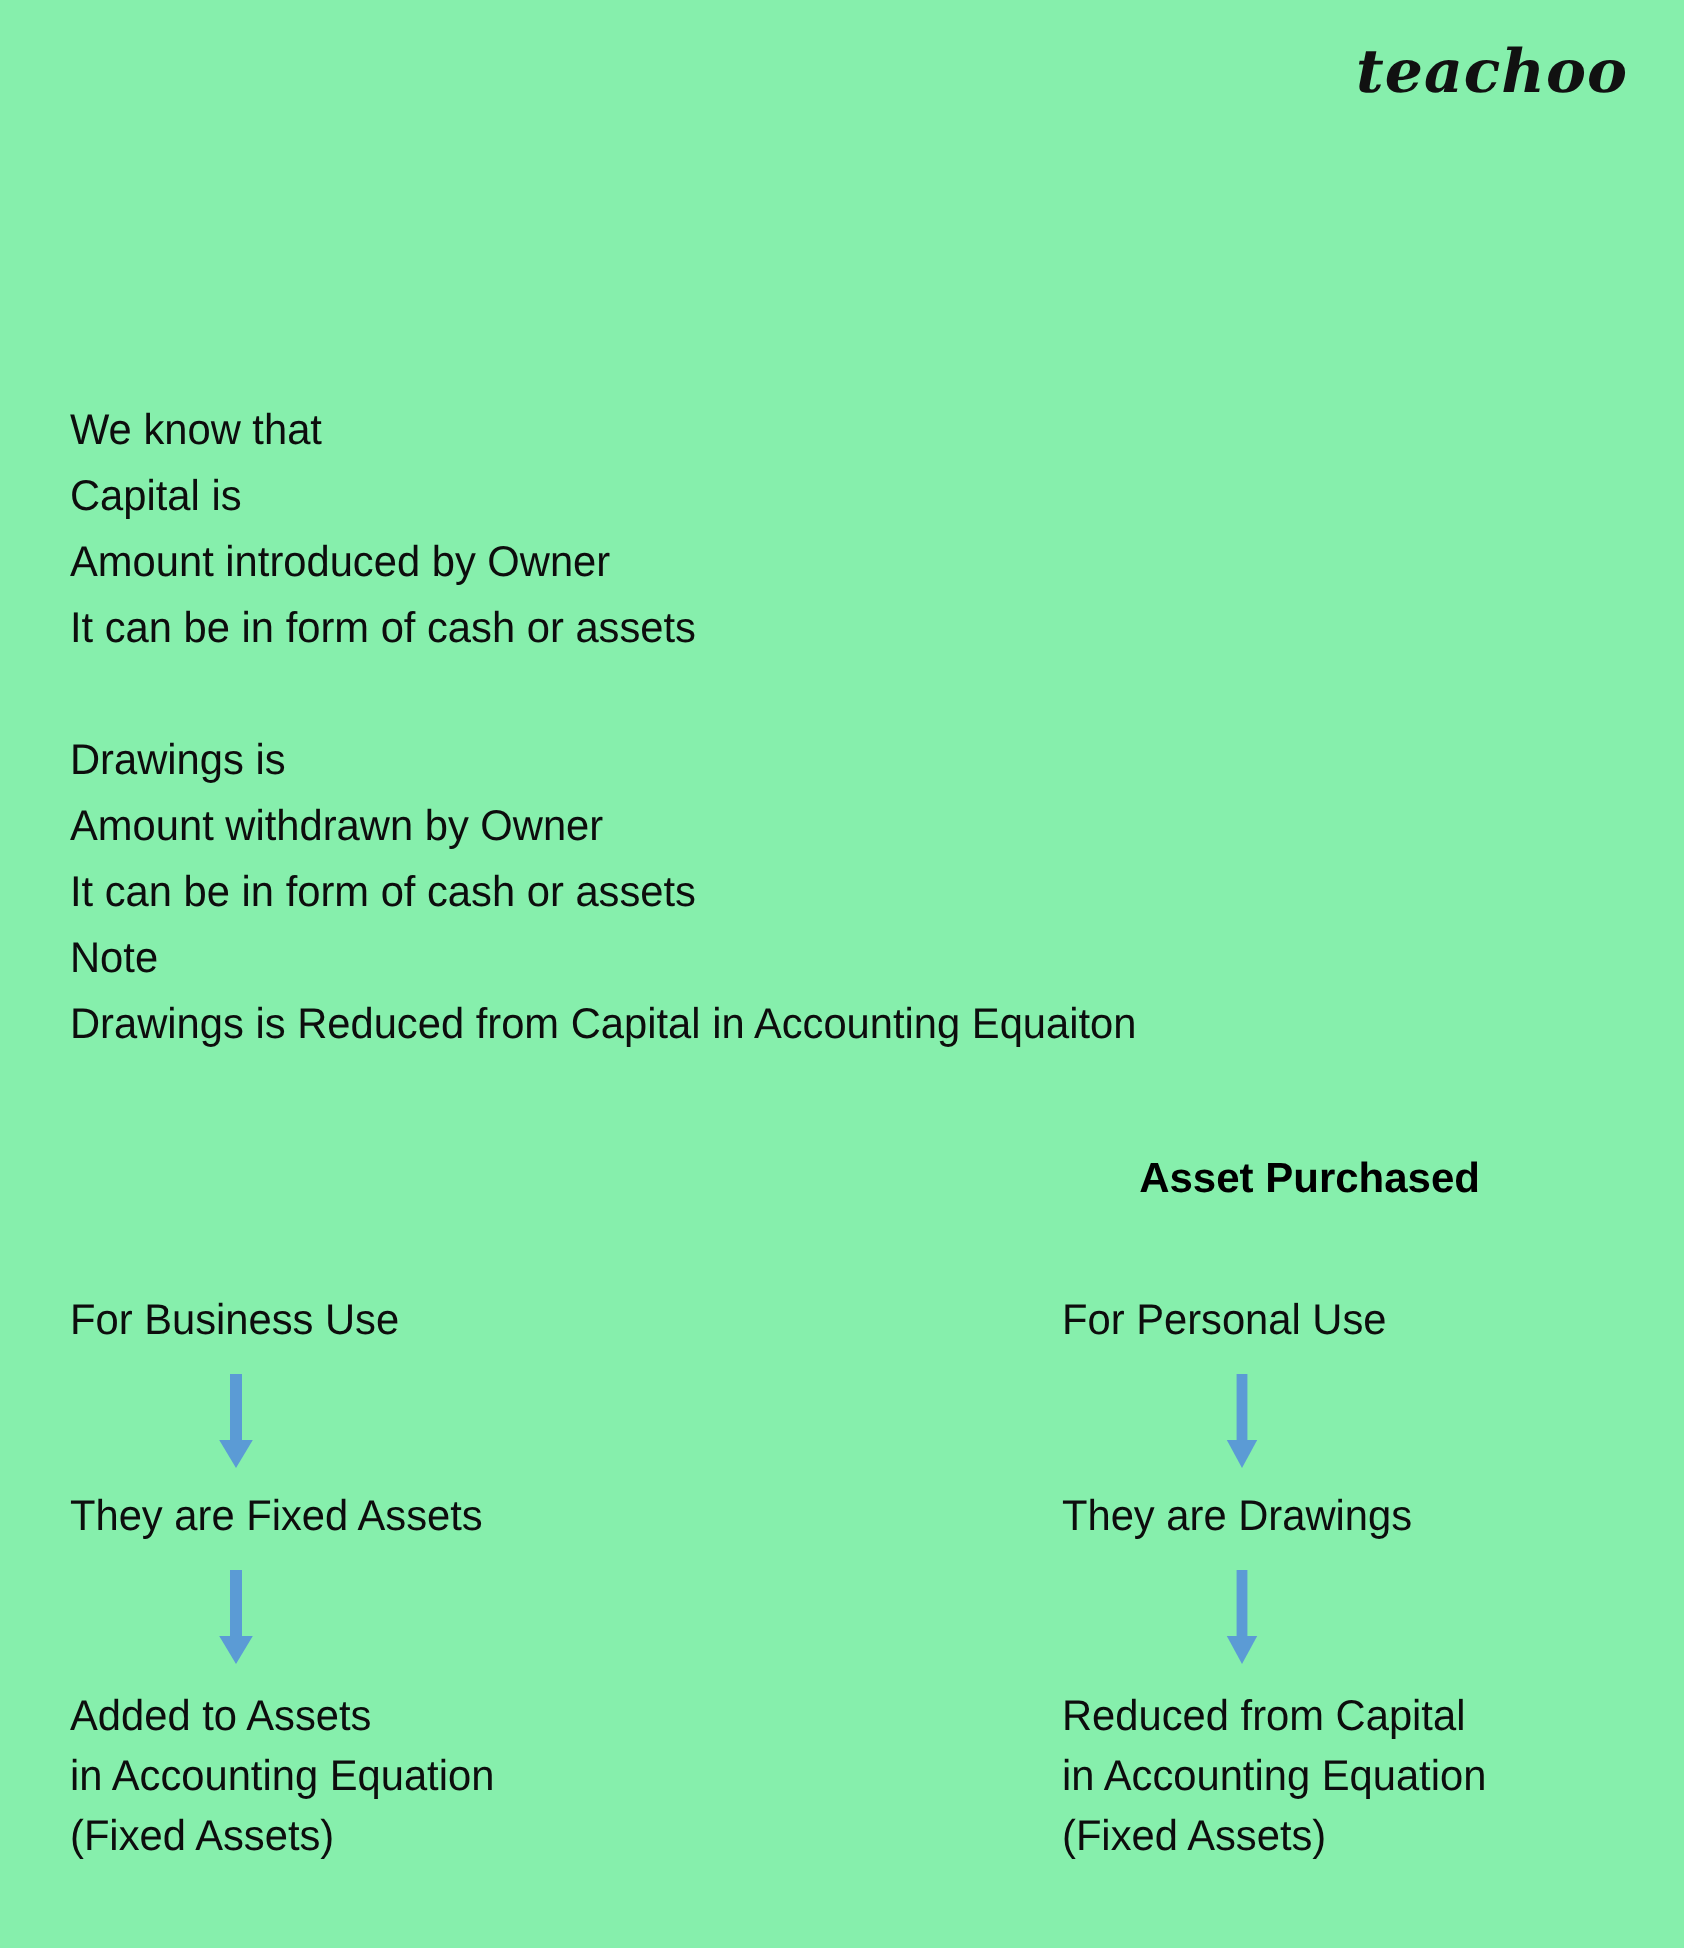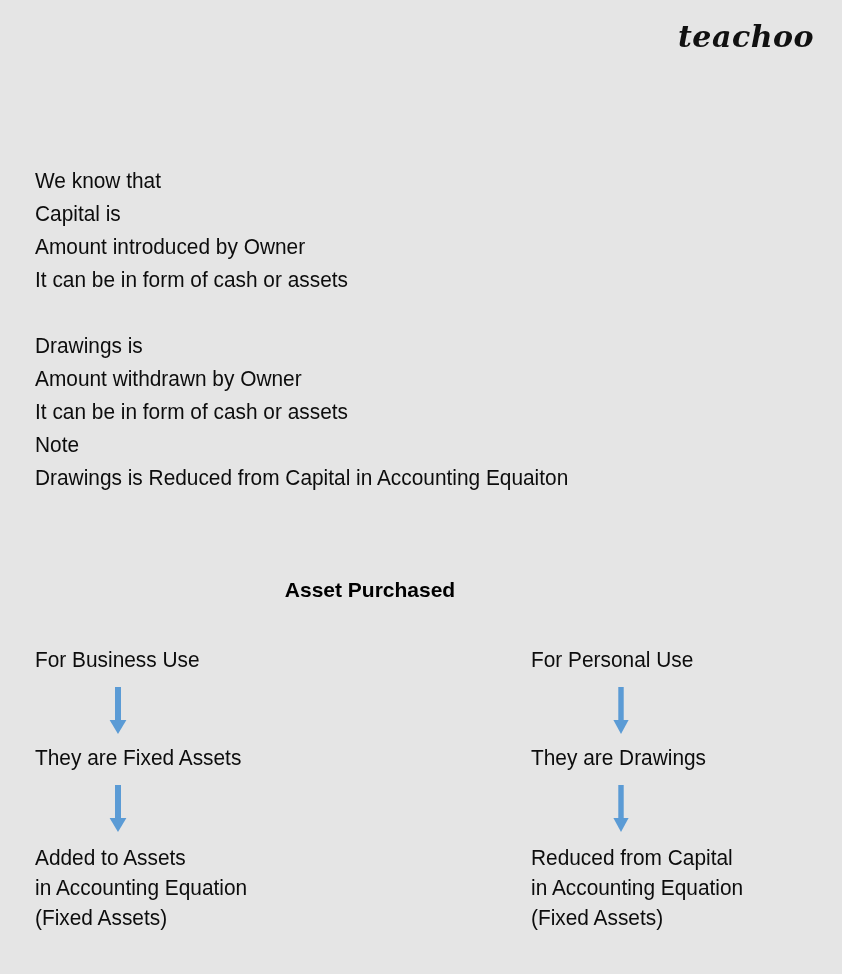--- a/index.html
+++ b/index.html
@@ -14,21 +14,21 @@
     position: relative;
     overflow: hidden;
     font-family: "Liberation Sans", sans-serif;
     color: #000000;
     -webkit-font-smoothing: antialiased;
   }
 
   .slide {
     position: absolute;
     inset: 0;
-    background: #e5e5e5;
+    background: #86efac;
     text-decoration: underline;
   }
 
   
   .brand {
     position: absolute;
     top: 22px;
     right: 28px;
     font-family: "DejaVu Serif", serif;
     font-weight: 700;
@@ -56,21 +56,21 @@
     color: #1474bc;
     white-space: nowrap;
     transform: scaleX(0.96);
     transform-origin: left center;
   }
 
   
   .body-block {
     position: absolute;
     left: 35px;
-    top: 165px;
+    top: 199px;
     width: 760px;
   }
   .body-line {
     font-family: "Liberation Sans Narrow", "Liberation Sans", sans-serif;
     font-size: 21.5px;
     line-height: 33px;
     color: #0d0d0d;
     white-space: nowrap;
     transform: scaleX(0.97);
     transform-origin: left center;
@@ -78,21 +78,21 @@
   .body-line.spacer {
     height: 33px;
   }
 
   
   .section-heading {
     position: absolute;
     left: 0;
     top: 577px;
     width: 740px;
-    text-align: center;
+    text-align: right;
     font-family: "Liberation Sans Narrow", "Liberation Sans", sans-serif;
     font-weight: 700;
     font-size: 21px;
     line-height: 26px;
     color: #000000;
   }
 
   
   .col {
     position: absolute;

